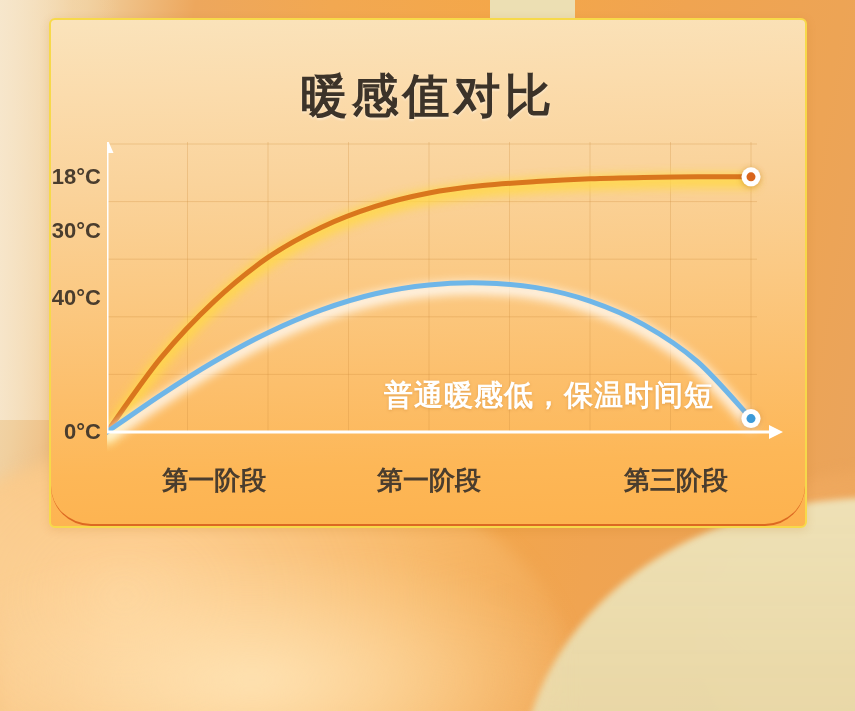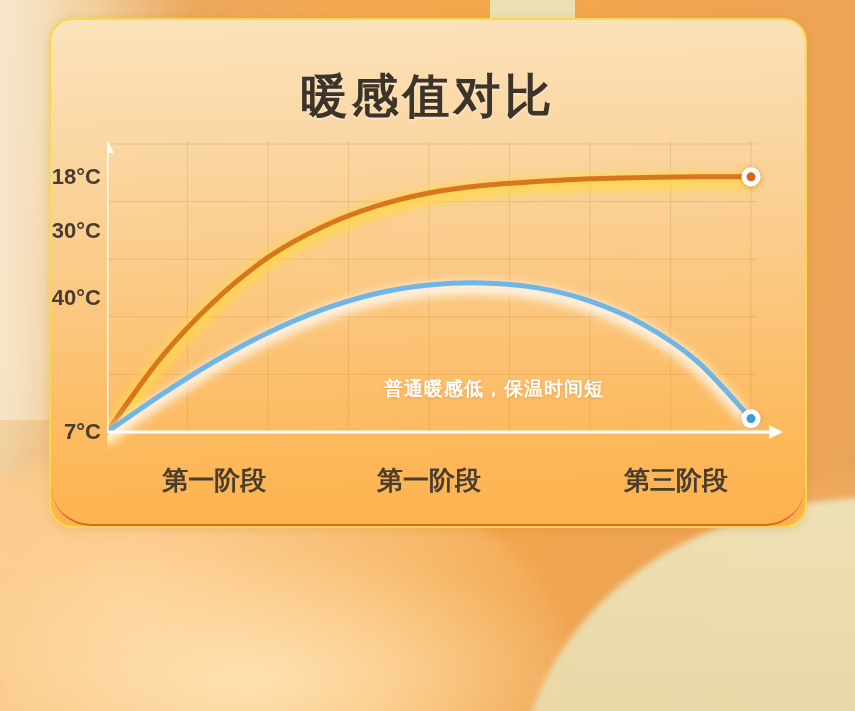--- a/index.html
+++ b/index.html
@@ -88,21 +88,21 @@
     background: #ecdfb3;
   }
 
   
   #card {
     position: absolute;
     left: 49px;
     top: 18px;
     width: 758px;
     height: 510px;
-    border-radius: 24px;
+    border-radius: 6px;
     border: 2px solid #f7d94a;
     box-sizing: border-box;
     background:
       linear-gradient(178deg,
         #fae3bb 0%,
         #fbdcad 14%,
         #fad39b 32%,
         #fbc983 52%,
         #fcbf6c 70%,
         #fdb757 86%,
@@ -184,21 +184,21 @@
   .anno-top {
     left: 302px;
     top: 158px;
     font-size: 25px;
     letter-spacing: 1px;
     color: #3c3329;
   }
   .anno-bottom {
     left: 333px;
     top: 356px;
-    font-size: 19px;
+    font-size: 29px;
     letter-spacing: 1px;
     color: #ffffff;
     text-shadow: 0 1px 3px rgba(200,130,50,0.45);
     text-align: center;
   }
 </style>
 </head>
 <body>
 
 <div id="stage">
@@ -209,21 +209,21 @@
   <div class="bg-blob-left"></div>
   <div class="bg-blob-right2"></div>
   <div class="bg-blob-right"></div>
   <div class="bg-glow-bottom"></div>
 
   <div id="card">
 
     <div class="card-title">暖感值对比</div>
 
     <div class="y-tick-col" id="y-ticks">
-        <div class="y-tick" style="top: 290px;">7°C</div>
+        <div class="y-tick" style="top: 290px;">0°C</div>
         <div class="y-tick" style="top: 155.714px;">40°C</div>
         <div class="y-tick" style="top: 88.5714px; margin-left: 40px;">30°C</div>
         <div class="y-tick" style="top: 34.8571px;">18°C</div>
       </div>
 
     <div id="plot">
         <svg width="680" height="310" viewBox="0 0 680 310">
           <defs>
             <filter id="softglow" x="-30%" y="-60%" width="160%" height="260%">
               <feGaussianBlur stdDeviation="5"></feGaussianBlur>

